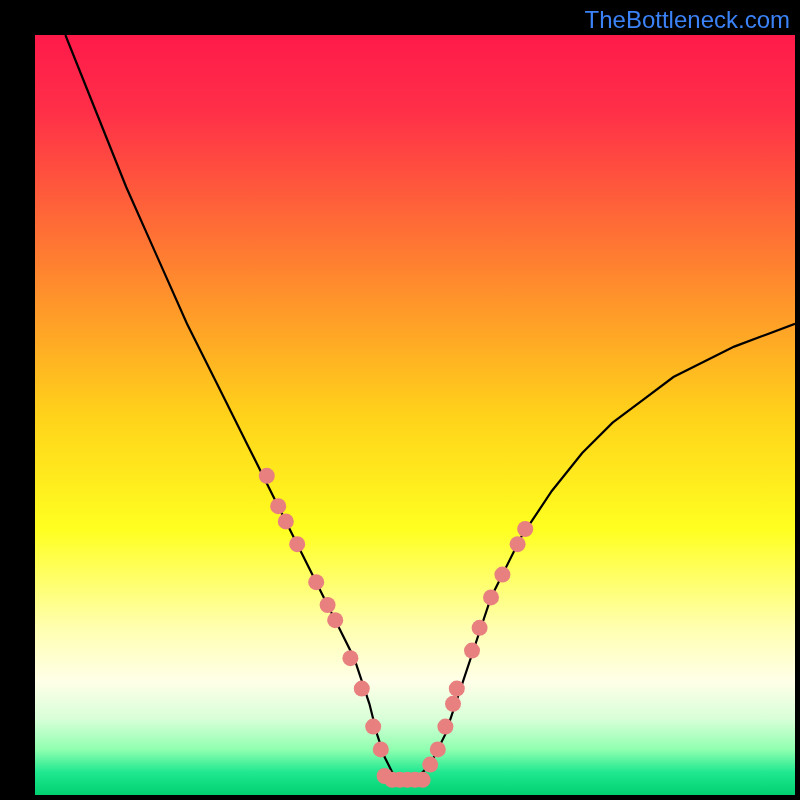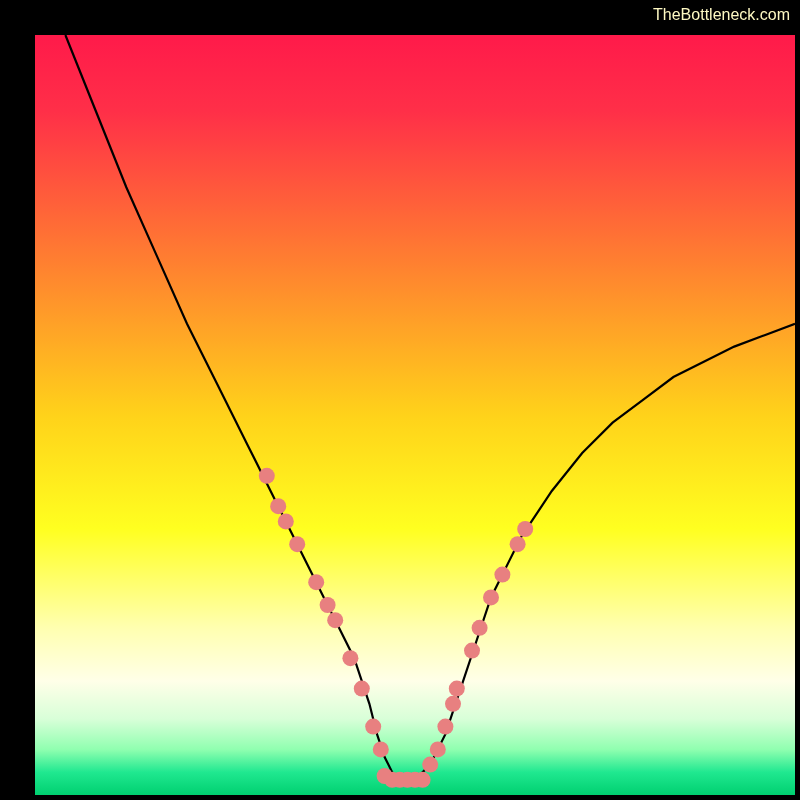--- a/index.html
+++ b/index.html
@@ -8,22 +8,22 @@
     width: 800px;
     height: 800px;
     background: #000;
     position: relative;
     font-family: Arial, Helvetica, sans-serif;
   }
   .watermark {
     position: absolute;
     top: 6px;
     right: 10px;
-    color: #fef9c3;
-    font-size: 16px;
+    color: #3b82f6;
+    font-size: 24px;
     font-weight: 500;
     z-index: 10;
   }
   .plot-area {
     position: absolute;
     left: 35px;
     top: 35px;
     width: 760px;
     height: 760px;
   }

